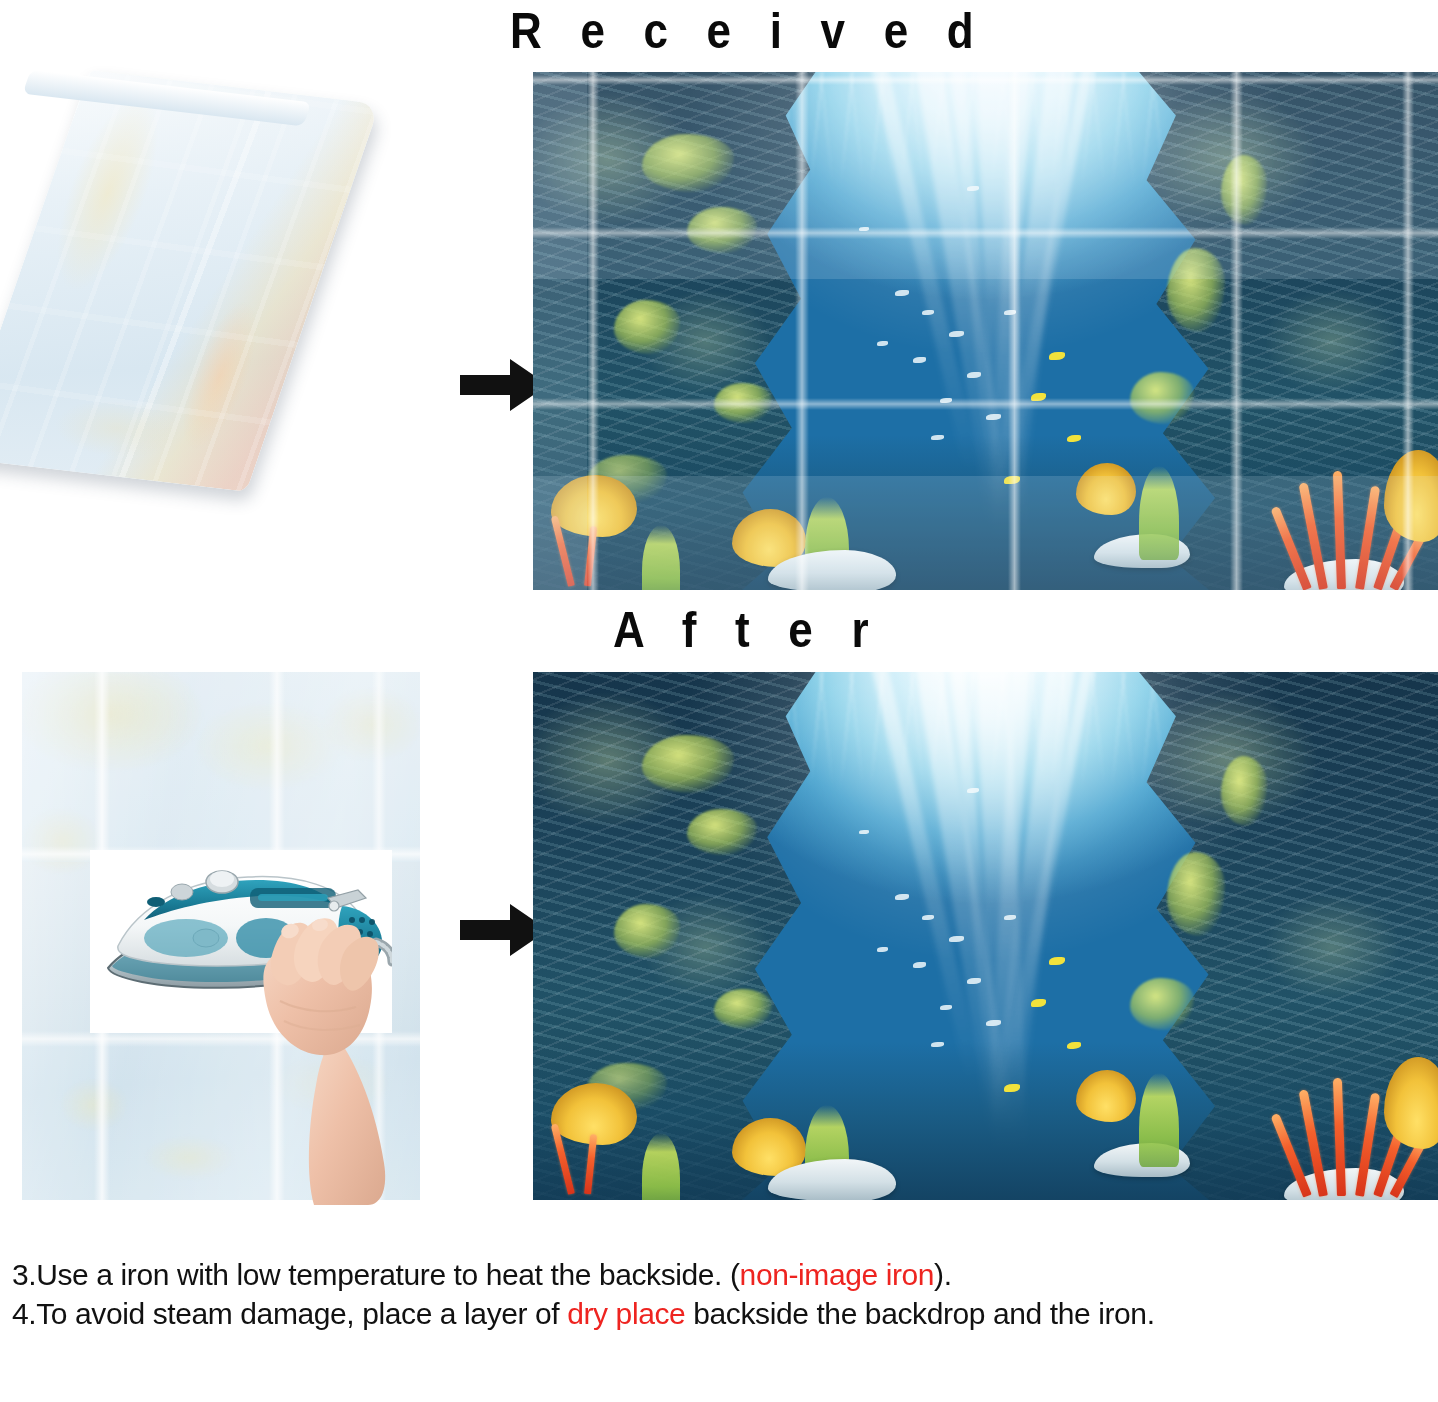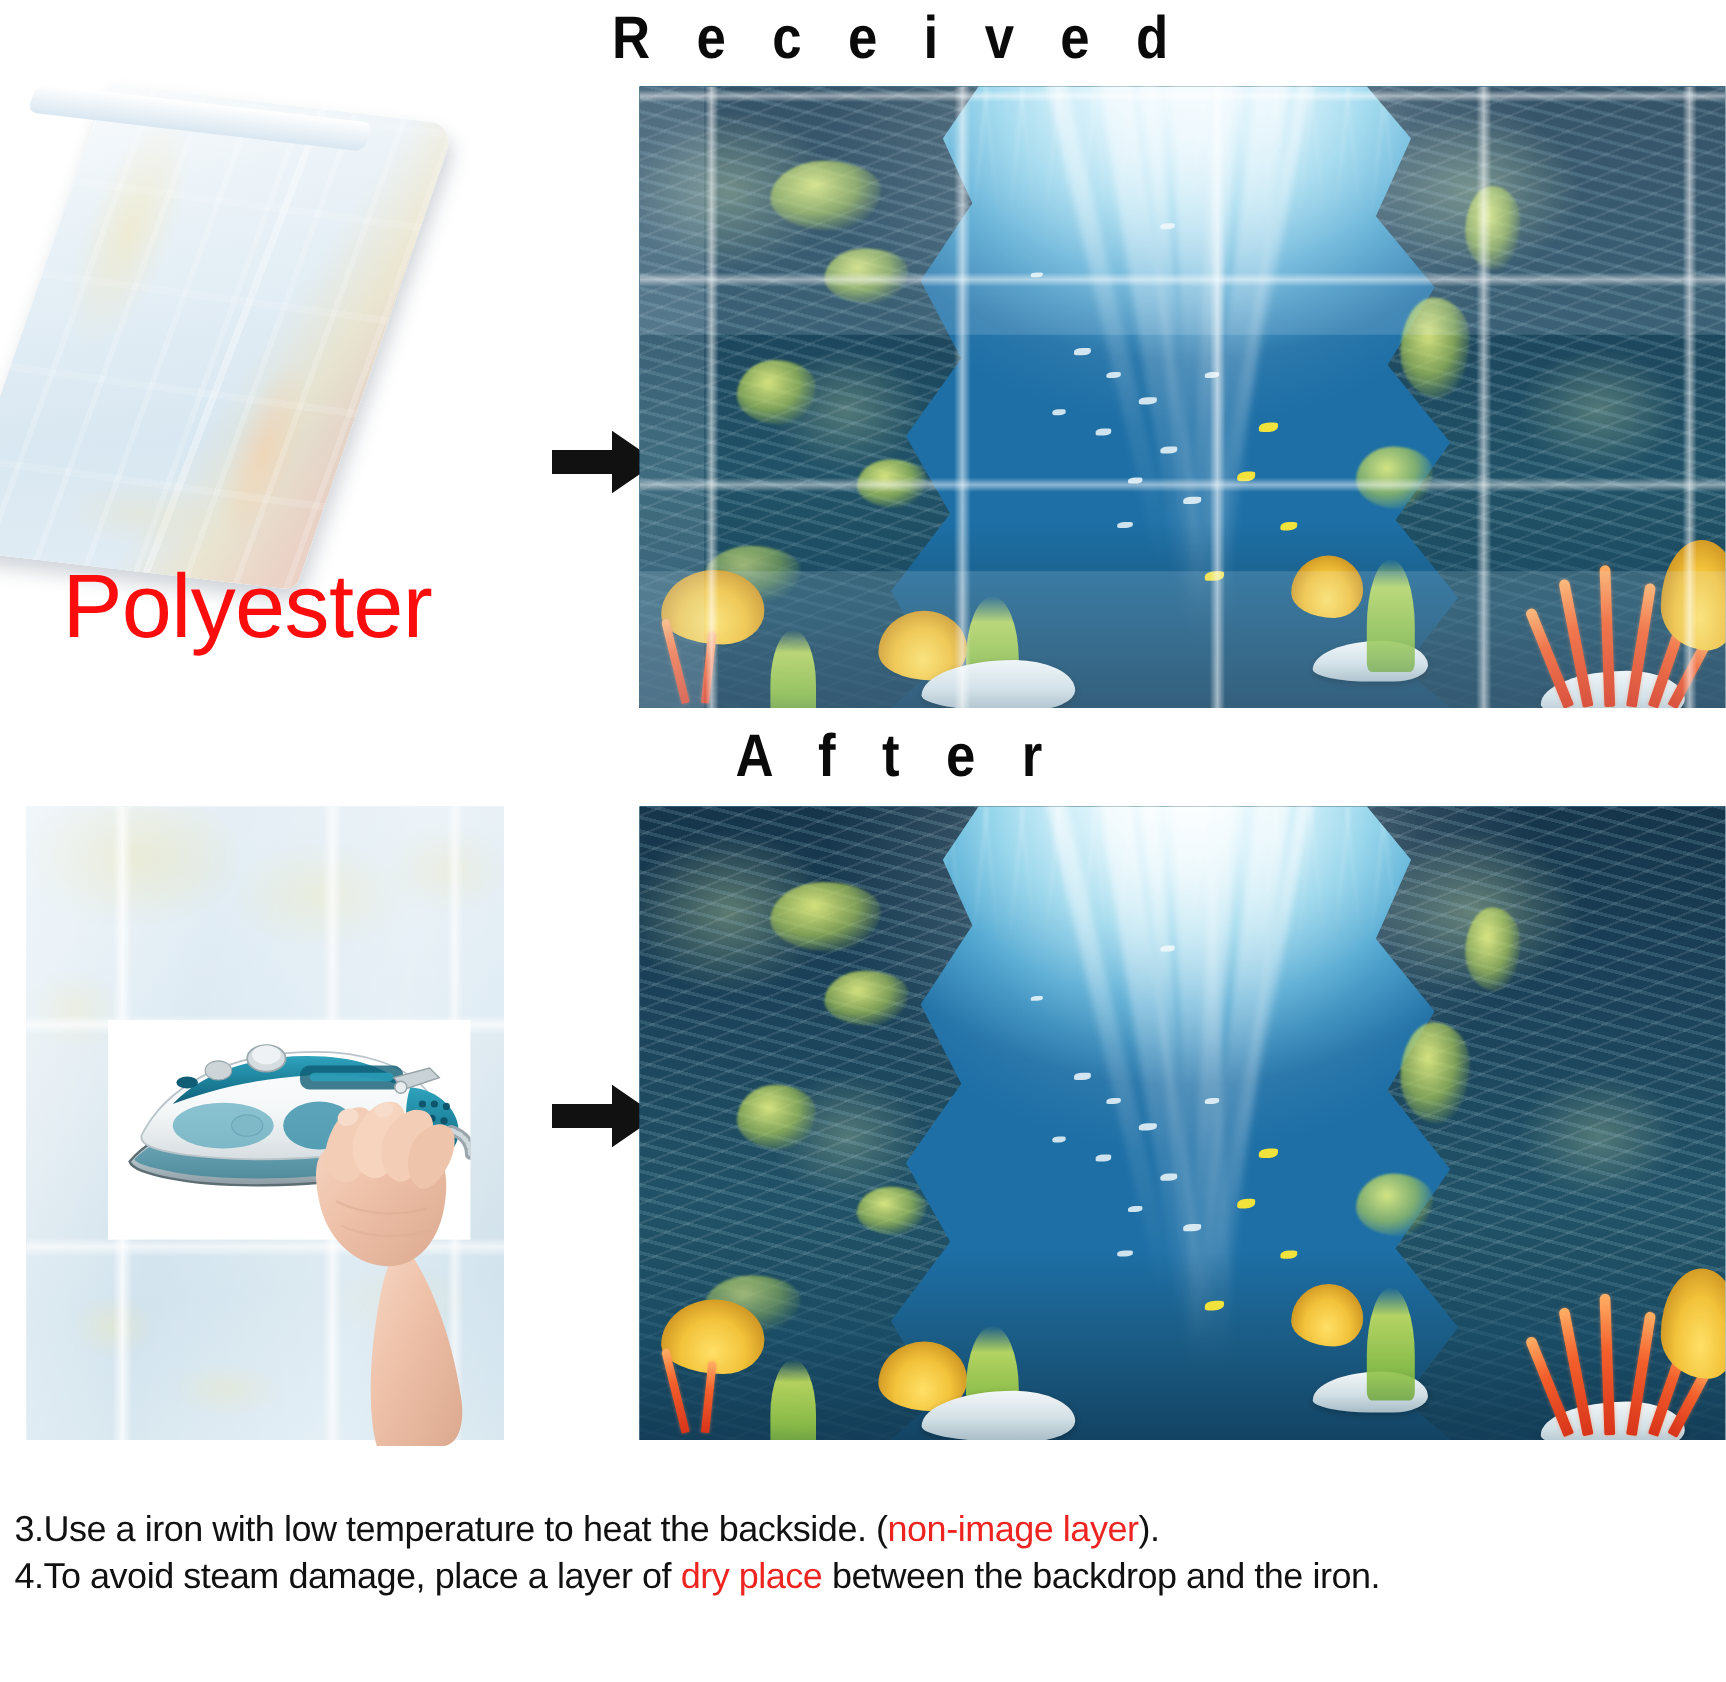--- a/index.html
+++ b/index.html
@@ -303,21 +303,20 @@
 
 <div class="page">
 
   <div class="section-label" id="label-received">R e c e i v e d</div>
 
   <div id="folded-fabric">
     <div class="sheet"></div>
     <div class="fold-edge"></div>
   </div>
 
-  <div id="polyester-caption">Polyester</div>
 
   <div class="arrow-wrap" id="arrow-top">
     <svg viewBox="0 0 92 60" xmlns="http://www.w3.org/2000/svg">
       <path d="M2,20 L52,20 L52,4 L90,30 L52,56 L52,40 L2,40 Z" fill="#111111"></path>
     </svg>
   </div>
 
   <div class="scene" id="scene-received">
     <div class="water"></div>
     <div class="surface"></div>
@@ -598,20 +597,20 @@
       <div class="fish yellow" style="left:52%;top:78%;width:16px;height:8px"></div>
       <div class="fish" style="left:36%;top:30%;width:10px;height:4px"></div>
       <div class="fish" style="left:48%;top:22%;width:12px;height:5px"></div>
     </div>
 
     <div class="haze"></div>
   </div>
 
   <div id="instructions">
     <div class="instr-line">
-      <span>3.Use a iron with low temperature to heat the backside. (</span><span class="hl-red">non-image layer</span><span>).</span>
+      <span>3.Use a iron with low temperature to heat the backside. (</span><span class="hl-red">non-image iron</span><span>).</span>
     </div>
     <div class="instr-line">
-      <span>4.To avoid steam damage, place a layer of </span><span class="hl-red">dry place</span><span> between the backdrop and the iron.</span>
+      <span>4.To avoid steam damage, place a layer of </span><span class="hl-red">dry place</span><span> backside the backdrop and the iron.</span>
     </div>
   </div>
 
 </div>
 
 </body></html>

